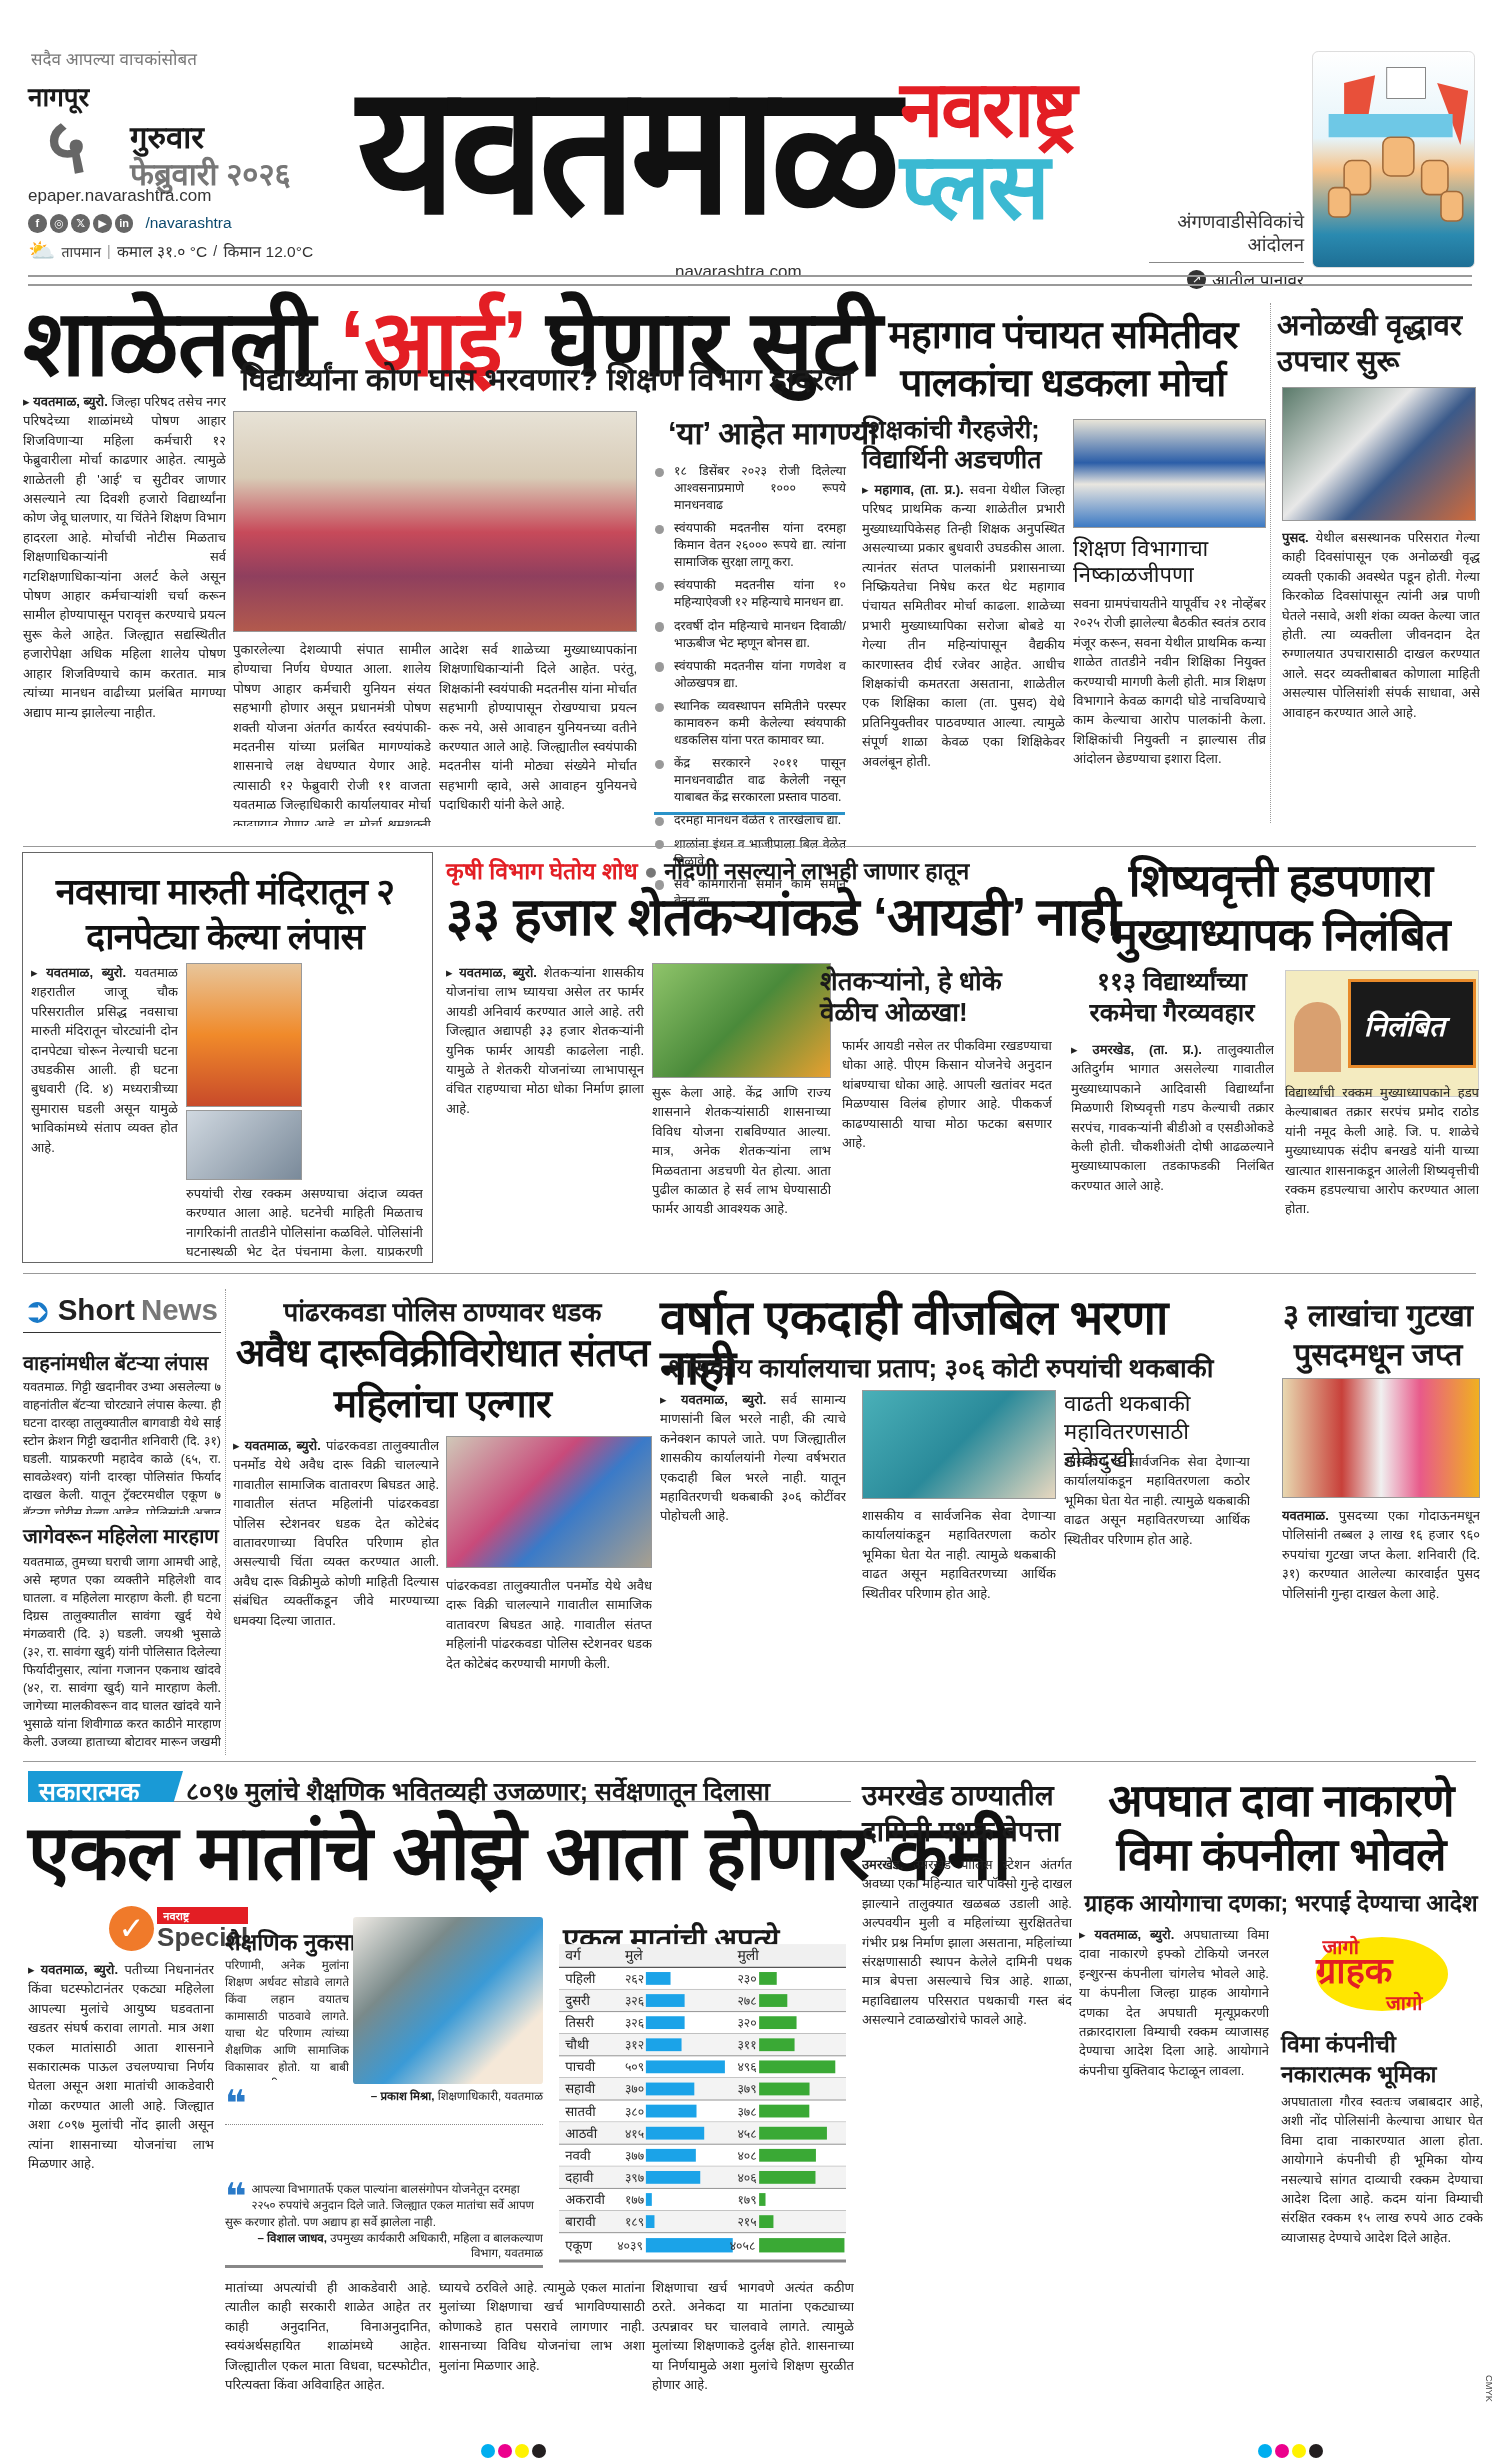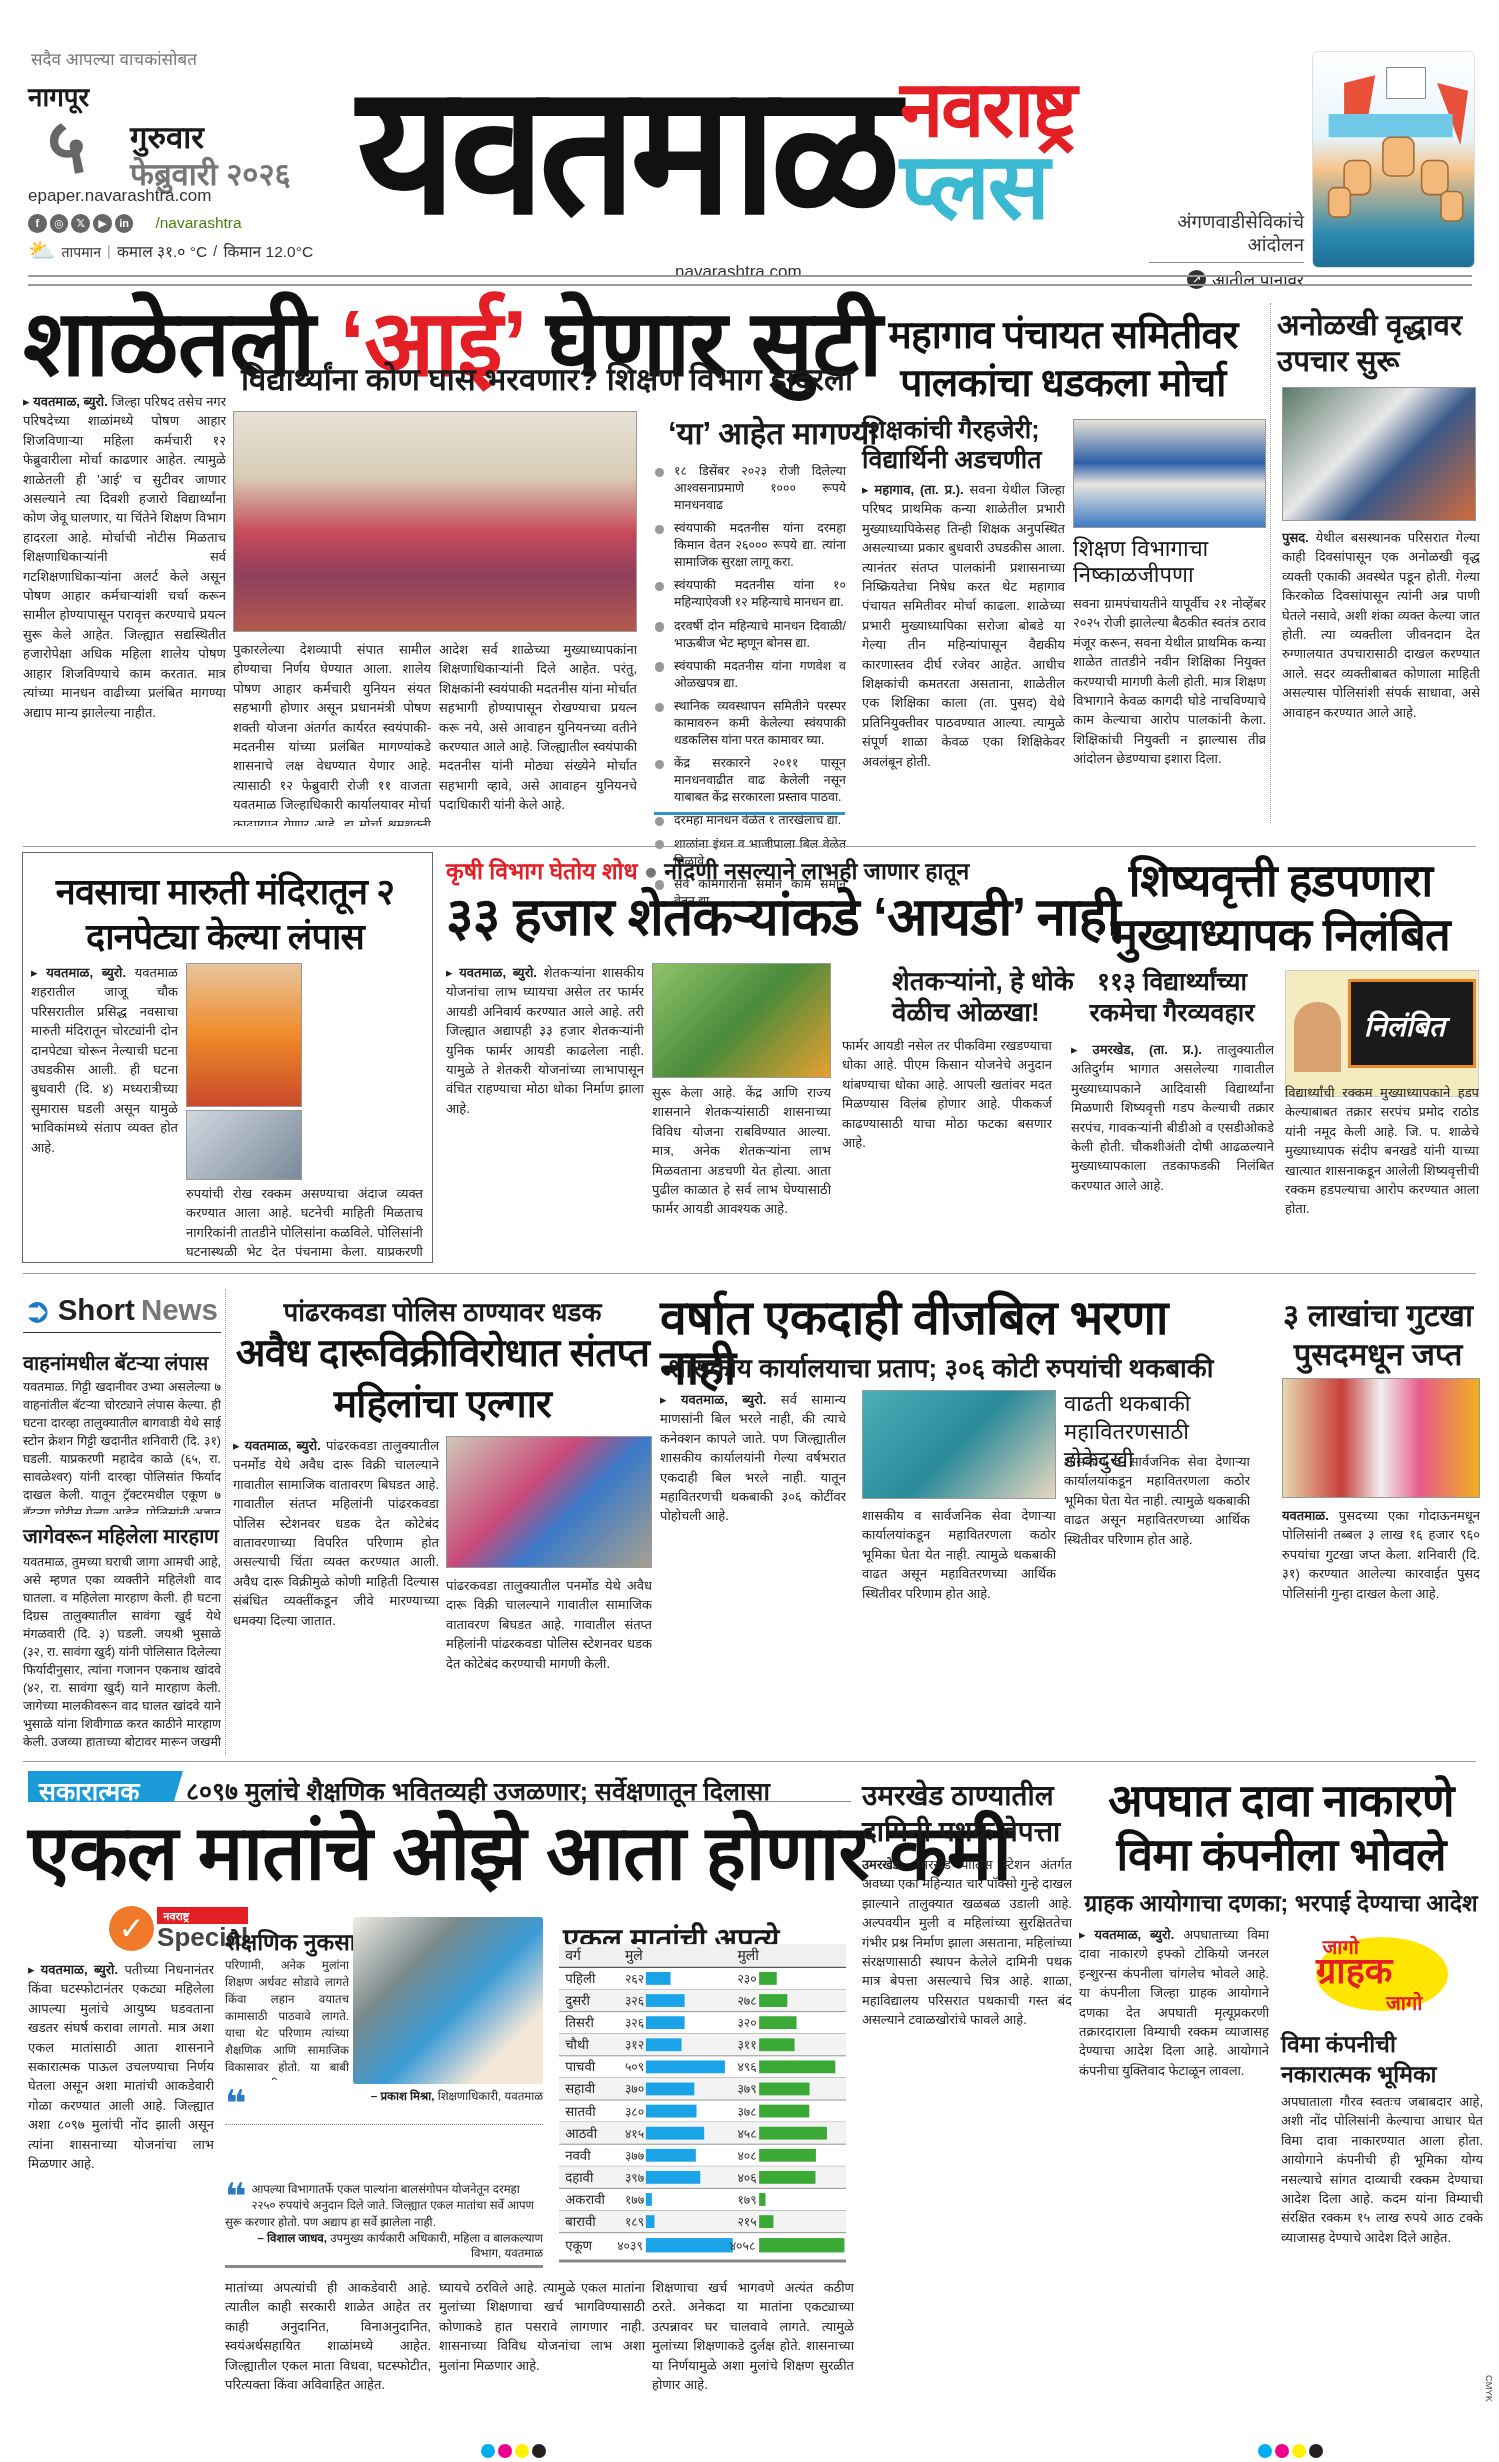--- a/index.html
+++ b/index.html
@@ -15,21 +15,21 @@
 .cmyk{width:14px;height:14px;border-radius:50%;display:inline-block;margin-right:3.1px}
 
 #mast-tag{left:31px;top:47px;font-size:17px;color:#777}
 #city{left:28px;top:78px;font-size:26px;font-weight:bold}
 #daynum{left:47px;top:109px;font-size:75px;color:#666;font-weight:bold;line-height:1}
 #weekday{left:130px;top:115px;font-size:31px;font-weight:bold}
 #monthyr{left:130px;top:152px;font-size:31px;color:#777;font-weight:bold}
 #epaper{left:28px;top:186px;font-size:17px;color:#333}
 #social{left:28px;top:214px;display:flex;align-items:center;gap:3.1px}
 .soc{width:18.6px;height:18.6px;border-radius:50%;background:#666;color:#fff;font-size:11px;display:flex;align-items:center;justify-content:center;font-weight:bold}
-#social-handle{font-size:15.5px;color:#4d7c0f;margin-left:19px}
+#social-handle{font-size:15.5px;color:#0c4a6e;margin-left:9px}
 #weather{left:28px;top:238px;display:flex;align-items:center;gap:6.2px;font-size:14px;color:#333}
 #logo-main{left:357px;top:64px;font-size:171px;font-weight:900;letter-spacing:-6.2px;line-height:1;color:#111;transform:scaleY(1.05)}
 #logo-nav{left:900px;top:70px;font-size:78px;font-weight:900;color:#e31e24;line-height:1;letter-spacing:-2.3px}
 #logo-plus{left:900px;top:140px;font-size:92px;font-weight:900;color:#3bb9d2;line-height:1;letter-spacing:-2.3px}
 #site-url{left:675px;top:262px;font-size:17px;color:#333}
 #promo-text{font-size:18.6px;color:#333;line-height:23px}
 .fists{left:1312px;top:51px;width:163px;height:217px;border-radius:6.2px;background:linear-gradient(180deg,#fff 0%,#e5f4fa 40%,#f6c38a 55%,#2a8ab0 85%,#1e6f95 100%);border:0.8px solid #ddd}
 .mast-lines{left:28px;top:275px;width:1444px;height:11px;border-top:2.3px solid #999;border-bottom:2.3px solid #999}
 
 #main-hl{left:23px;top:295px;font-size:92px}
@@ -160,21 +160,21 @@
   <span style="color:#777">●</span>
   <span>नोंदणी नसल्याने लाभही जाणार हातून</span>
 </div>
 <div class="abs hl" style="left:446px;top:889px;font-size:53px">३३ हजार शेतकऱ्यांकडे ‘आयडी’ नाही</div>
 <div class="abs body-text" style="left:446px;top:963px;width:198px;height:303px">
   <b>▸ यवतमाळ, ब्युरो.</b>
   <span>शेतकऱ्यांना शासकीय योजनांचा लाभ घ्यायचा असेल तर फार्मर आयडी अनिवार्य करण्यात आले आहे. तरी जिल्ह्यात अद्यापही ३३ हजार शेतकऱ्यांनी युनिक फार्मर आयडी काढलेला नाही. यामुळे ते शेतकरी योजनांच्या लाभापासून वंचित राहण्याचा मोठा धोका निर्माण झाला आहे.</span>
 </div>
 <div class="abs photo" style="left:652px;top:963px;width:179px;height:115px;background:linear-gradient(135deg,#8fc46a,#4a8a3a 50%,#e8a030)"></div>
 <div class="abs body-text" style="left:652px;top:1083px;width:179px;height:182px">सुरू केला आहे. केंद्र आणि राज्य शासनाने शेतकऱ्यांसाठी शासनाच्या विविध योजना राबविण्यात आल्या. मात्र, अनेक शेतकऱ्यांना लाभ मिळवताना अडचणी येत होत्या. आता पुढील काळात हे सर्व लाभ घेण्यासाठी फार्मर आयडी आवश्यक आहे.</div>
-<div class="abs" style="left:892px;top:966px;width:210px;font-size:26px;font-weight:bold;line-height:31px">शेतकऱ्यांनो, हे धोके वेळीच ओळखा!</div>
+<div class="abs" style="left:820px;top:966px;width:210px;font-size:26px;font-weight:bold;line-height:31px">शेतकऱ्यांनो, हे धोके वेळीच ओळखा!</div>
 <div class="abs body-text" style="left:842px;top:1036px;width:210px;height:229px">फार्मर आयडी नसेल तर पीकविमा रखडण्याचा धोका आहे. पीएम किसान योजनेचे अनुदान थांबण्याचा धोका आहे. आपली खतांवर मदत मिळण्यास विलंब होणार आहे. पीककर्ज काढण्यासाठी याचा मोठा फटका बसणार आहे.</div>
 
 <div class="abs hl" style="left:1071px;top:854px;width:419px;font-size:45px;line-height:54px;text-align:center">शिष्यवृत्ती हडपणारा मुख्याध्यापक निलंबित</div>
 <div class="abs" style="left:1071px;top:966px;width:202px;font-size:25px;font-weight:bold;line-height:31px;text-align:center">११३ विद्यार्थ्यांच्या रकमेचा गैरव्यवहार</div>
 <div class="abs" style="left:1285px;top:970px;width:194px;height:127px;background:#f4ebc0;border:0.8px solid #ccc">
   <div style="position:absolute;left:62px;top:7.8px;width:128px;height:89px;background:#1a1a1a;border:3.9px solid #e88a2a"></div>
   <div style="position:absolute;left:7.8px;top:31px;width:47px;height:70px;border-radius:23px 23px 0 0;background:#d9a070"></div>
   <div style="position:absolute;left:78px;top:35px;color:#fff;font-size:28px;font-style:italic;font-weight:bold">निलंबित</div>
 </div>
 <div class="abs body-text" style="left:1071px;top:1040px;width:203px;height:225px">

